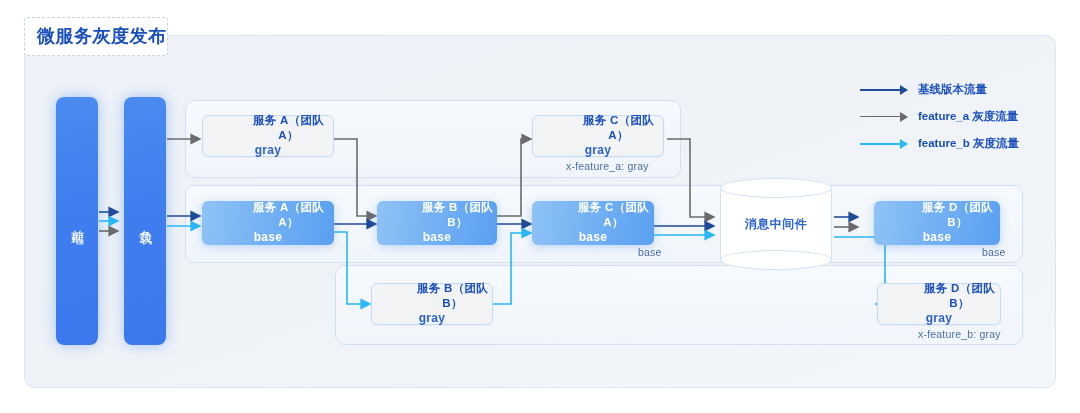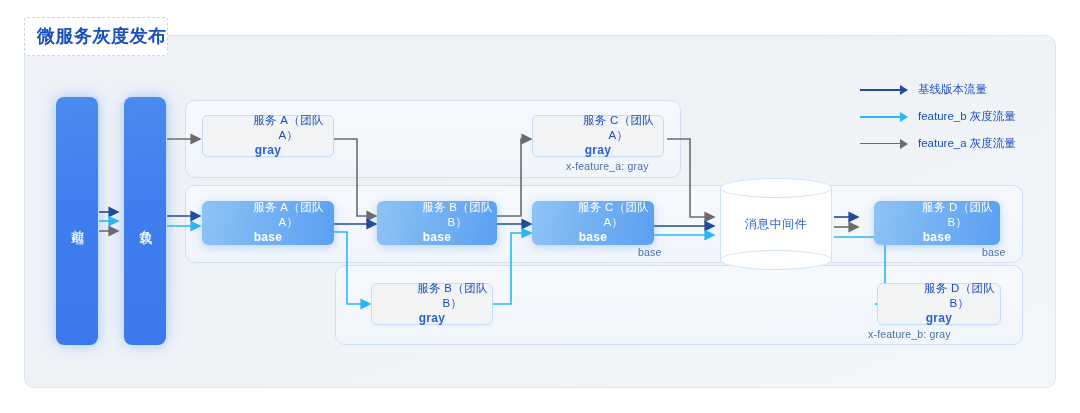--- a/index.html
+++ b/index.html
@@ -70,21 +70,21 @@
 
   
   .node{
     position:absolute;
     border-radius:6px;
     display:flex;flex-direction:column;align-items:center;justify-content:center;
     box-sizing:border-box;
     text-align:center;
     line-height:1.3;
   }
-  .node .l1{font-size:11.5px;font-weight:normal;letter-spacing:.3px;margin-left:41px;}
+  .node .l1{font-size:11.5px;font-weight:bold;letter-spacing:.3px;margin-left:41px;}
   .node .l2{font-size:12px;font-weight:bold;letter-spacing:.3px;}
 
   .node.gray{
     background:#f2f3f4;
     border:1px solid #c3dcf7;
     color:#1a4fbe;
     box-shadow:0 1px 2px rgba(60,90,140,.06);
   }
   .node.gray .l2{color:#2b63cf;text-align:center;}
 
@@ -109,36 +109,36 @@
     box-sizing:border-box;
   }
   #mq .cyl-bot{
     position:absolute;left:0;top:72px;width:112px;height:20px;
     background:#ffffff;border:1px solid #cfe2f8;border-radius:50%;
     box-sizing:border-box;
   }
   #mq .cyl-label{
     position:absolute;left:0;top:0;width:112px;height:92px;
     display:flex;align-items:center;justify-content:center;
-    font-size:12px;color:#2b63cf;font-weight:400;letter-spacing:.5px;
+    font-size:12px;color:#2b63cf;font-weight:700;letter-spacing:.5px;
   }
 
   
   .legend{position:absolute;left:860px;top:76px;width:180px;}
   .legend-row{display:flex;align-items:center;height:27px;}
   .legend-line{position:relative;width:48px;height:12px;margin-right:10px;}
   .legend-line i{
     position:absolute;left:0;top:5px;width:40px;height:2px;display:block;
   }
   .legend-line b{
     position:absolute;right:0;top:1px;width:0;height:0;
     border-top:5px solid transparent;border-bottom:5px solid transparent;
     border-left:8px solid currentColor;
   }
-  .legend-label{font-size:11.5px;color:#1a4fbe;white-space:nowrap;}
+  .legend-label{font-size:11.5px;color:#1a4fbe;white-space:nowrap;font-weight:bold;}
 
   svg.wires{position:absolute;left:0;top:0;width:1080px;height:413px;pointer-events:none;}
 </style>
 </head>
 <body>
 
 <div class="stage">
 
   <div class="panel"></div>
 
@@ -247,39 +247,39 @@
   <div class="group-tag" style="left:982px;top:246px;">base</div>
 
   <div class="node gray" style="left:371px;top:283px;width:122px;height:42px;">
     <div class="l1">服务 B（团队 B）</div>
     <div class="l2">gray</div>
   </div>
   <div class="node gray" style="left:877px;top:283px;width:124px;height:42px;">
     <div class="l1">服务 D（团队 B）</div>
     <div class="l2">gray</div>
   </div>
-  <div class="group-tag" style="left:868px;top:328px;">x-feature_b: gray</div>
+  <div class="group-tag" style="left:918px;top:328px;">x-feature_b: gray</div>
 
   <div class="legend">
     <div class="legend-row">
       <span class="legend-line" style="color:#1f4b99">
         <i style="background:#1f4b99"></i>
           <b></b>
       </span>
       <span class="legend-label">基线版本流量</span>
     </div>
     <div class="legend-row">
+      <span class="legend-line" style="color:#6b6b6b">
+        <i style="background:#6b6b6b;height:1.5px"></i>
+          <b></b>
+      </span>
+      <span class="legend-label">feature_a 灰度流量</span>
+    </div>
+    <div class="legend-row">
       <span class="legend-line" style="color:#29b7f6">
         <i style="background:#29b7f6"></i>
           <b></b>
       </span>
       <span class="legend-label">feature_b 灰度流量</span>
     </div>
-    <div class="legend-row">
-      <span class="legend-line" style="color:#6b6b6b">
-        <i style="background:#6b6b6b;height:1.5px"></i>
-          <b></b>
-      </span>
-      <span class="legend-label">feature_a 灰度流量</span>
-    </div>
   </div>
 
 </div>
 
 </body></html>

